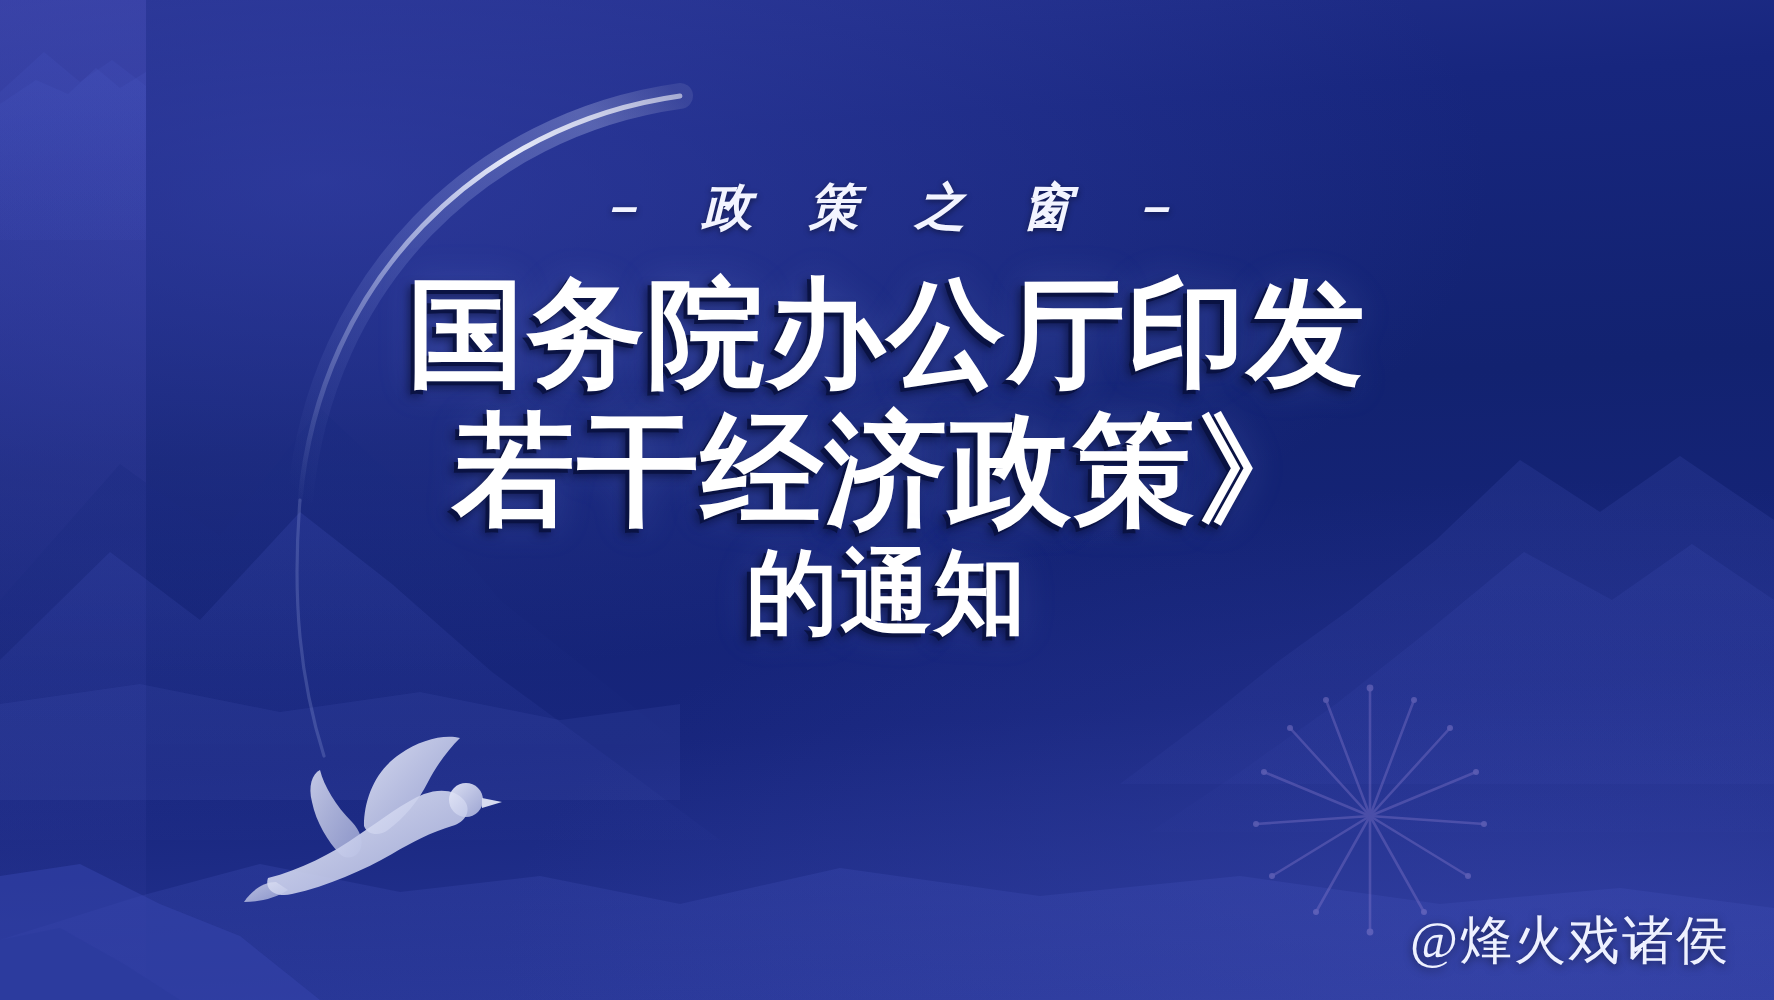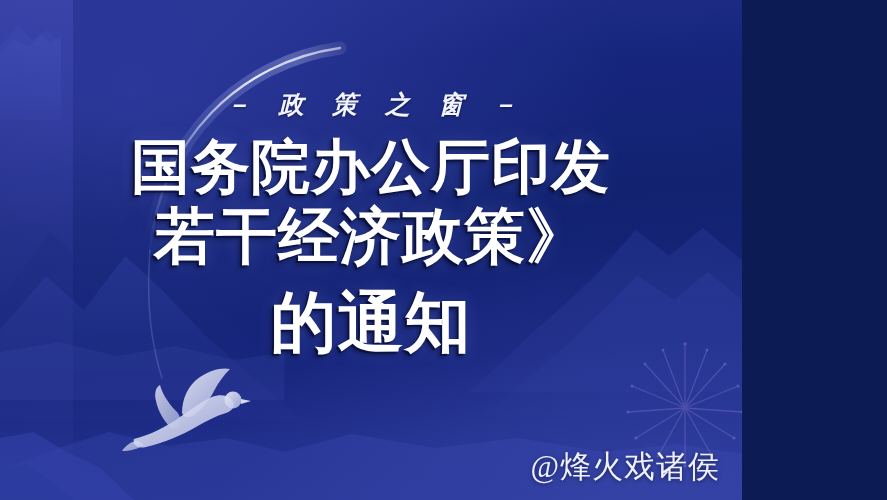--- a/index.html
+++ b/index.html
@@ -7,21 +7,21 @@
     margin: 0;
     padding: 0;
     background: #0c1b54;
   }
   body {
     font-family: "Liberation Serif", "DejaVu Serif", serif;
   }
 
   #poster {
     position: relative;
-    width: 742px;
+    width: 887px;
     height: 500px;
     overflow: hidden;
     background: #be185d;
     user-select: none;
   }
 
   
   .bg-layer {
     position: absolute;
     inset: 0;
@@ -86,29 +86,29 @@
     white-space: nowrap;
     letter-spacing: 1px;
     text-shadow:
       -2px 2px 0 rgba(8,16,62,0.85),
       -3px 3px 5px rgba(4,8,40,0.60),
        0   0  18px rgba(150,175,255,0.22);
   }
   .tline-1 { font-size: 59px; }
   .tline-2 { font-size: 61px; margin-top: 4px; }
   .tline-3 { font-size: 61px; margin-top: 8px; }
-  .tline-4 { font-size: 66px; margin-top: 20px; font-family: Liberation Serif, serif; }
+  .tline-4 { font-size: 46px; margin-top: 4px; font-family: Liberation Serif, serif; }
 
   
   .watermark {
     position: absolute;
     right: 22px;
     bottom: 12px;
     color: #eef1ff;
-    font-size: 31px;
+    font-size: 26px;
     font-weight: 400;
     letter-spacing: 1px;
     white-space: nowrap;
     text-shadow: 0 1px 4px rgba(0,0,0,0.50);
     margin-left: 33px;
   }
 </style>
 </head>
 <body>
 

